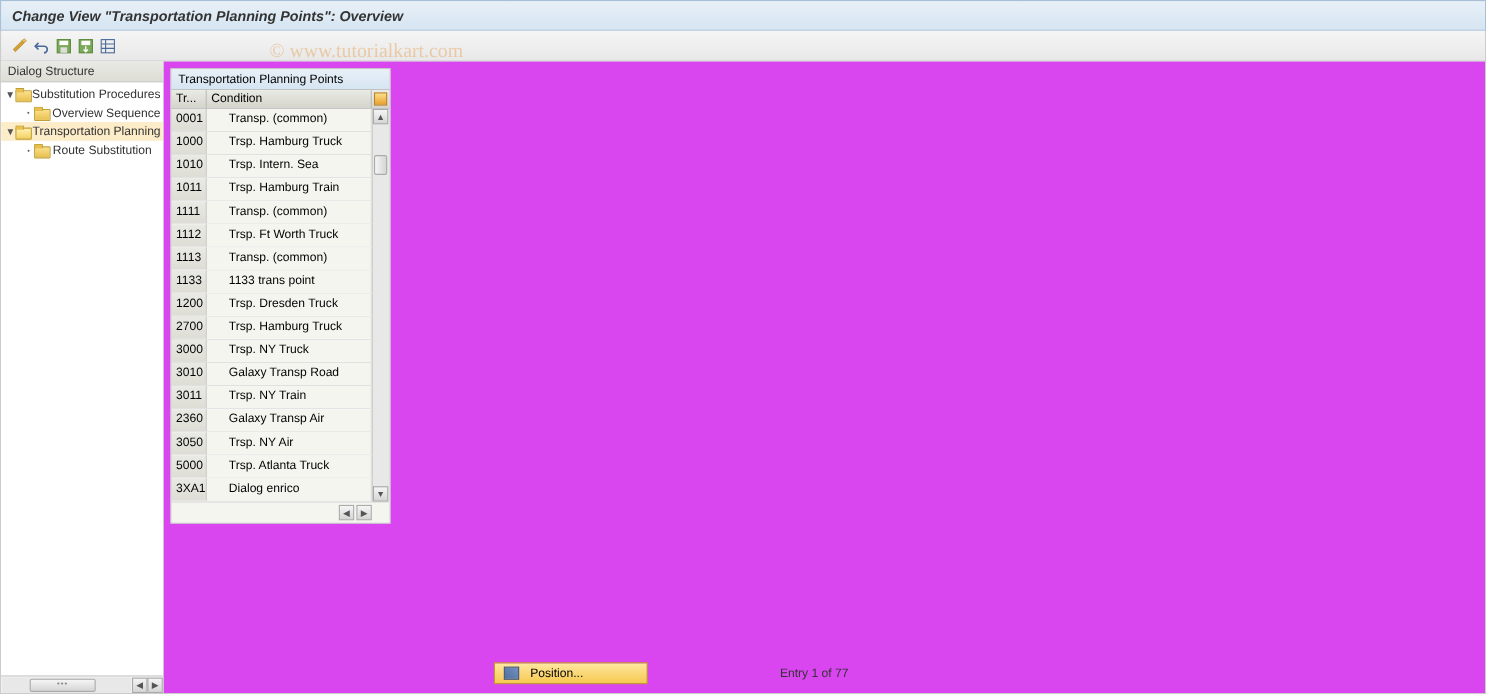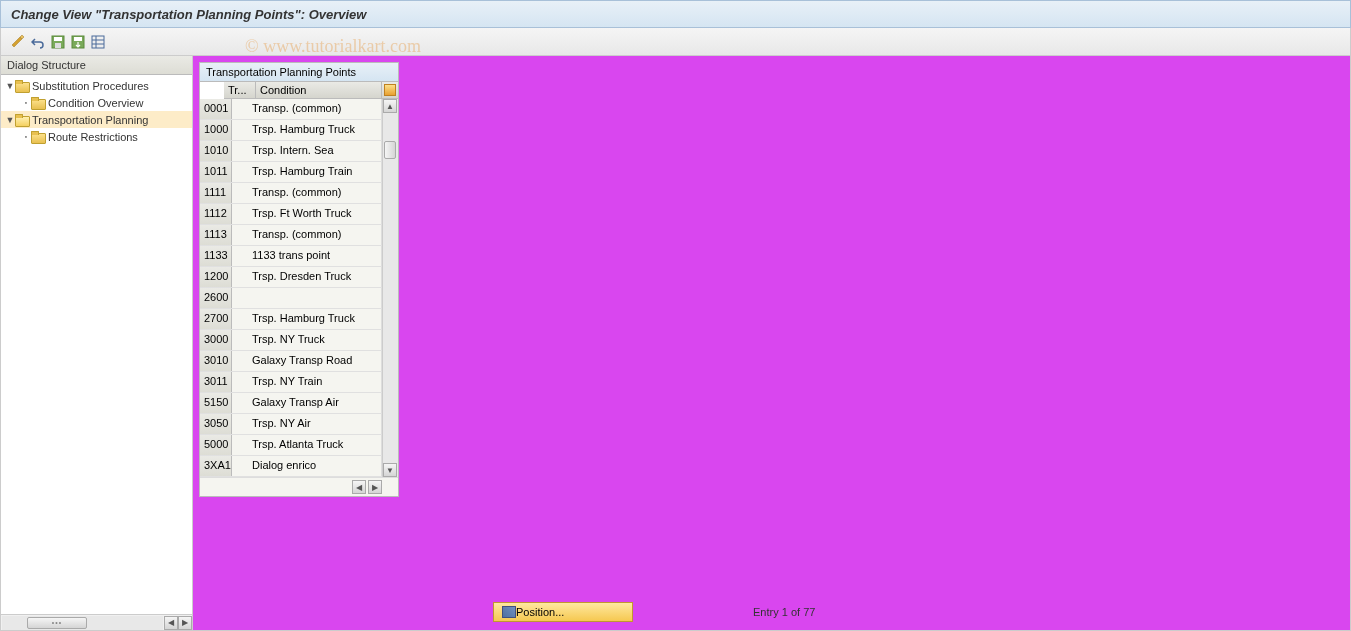--- a/index.html
+++ b/index.html
@@ -63,21 +63,21 @@
     .main {
       display: flex;
       height: calc(100% - 56px);
       border: 1px solid #ccc;
       border-top: none;
       background: #f5f5f0;
     }
     
     
     .sidebar {
-      width: 192px;
+      width: 148px;
       background: #f5f5f0;
       border-right: 1px solid #ccc;
       display: flex;
       flex-direction: column;
       position: relative;
     }
     .sidebar-header {
       background: linear-gradient(to bottom, #eaeae5 0%, #ddddd5 100%);
       border-bottom: 1px solid #bbb;
       padding: 3px 6px;
@@ -203,21 +203,20 @@
     .table-title {
       background: linear-gradient(to bottom, #e8f0f7, #d5e5f2);
       padding: 3px 6px;
       font-size: 11px;
       border-bottom: 1px solid #bbb;
     }
     .table-head {
       display: flex;
       background: linear-gradient(to bottom, #eaeae5 0%, #d5d5cd 100%);
       border-bottom: 1px solid #bbb;
-      margin-left: 24px;
     }
     .th {
       padding: 2px 4px;
       font-size: 11px;
       border-right: 1px solid #bbb;
       white-space: nowrap;
       overflow: hidden;
     }
     .th-code { width: 32px; }
     .th-desc { flex: 1; }
@@ -303,20 +302,21 @@
       display: flex;
       align-items: center;
       gap: 120px;
     }
     .position-btn {
       background: linear-gradient(to bottom, #ffe8a0, #f5c850);
       border: 1px solid #c09830;
       padding: 3px 18px 3px 8px;
       display: flex;
       align-items: center;
+      gap: 10px;
       cursor: pointer;
       font-size: 11px;
       min-width: 140px;
     }
     .position-icon {
       width: 14px; height: 12px;
       background: linear-gradient(45deg, #5070a0, #7090c0);
       border: 1px solid #405080;
       display: inline-block;
     }
@@ -378,33 +378,33 @@
         <div class="tree-row">
           <span class="tree-indent" style="width: 2px;"></span>
           <span class="tree-expander">▼</span>
           <span class="folder-icon"></span>
           <span class="tree-label">Substitution Procedures</span>
         </div>
         <div class="tree-row">
           <span class="tree-indent" style="width: 18px;"></span>
           <span class="tree-bullet">●</span>
           <span class="folder-icon"></span>
-          <span class="tree-label">Condition Overview</span>
+          <span class="tree-label">Overview Sequence</span>
         </div>
         <div class="tree-row selected">
           <span class="tree-indent" style="width: 2px;"></span>
           <span class="tree-expander">▼</span>
           <span class="folder-icon open"></span>
           <span class="tree-label">Transportation Planning</span>
         </div>
         <div class="tree-row">
           <span class="tree-indent" style="width: 18px;"></span>
           <span class="tree-bullet">●</span>
           <span class="folder-icon"></span>
-          <span class="tree-label">Route Restrictions</span>
+          <span class="tree-label">Route Substitution</span>
         </div>
       </div>
     <div class="sidebar-scroll">
       <div class="sidebar-scroll-track">
         <div class="sidebar-scroll-thumb">•••</div>
       </div>
       <div class="scroll-arrow">◀</div>
       <div class="scroll-arrow">▶</div>
     </div>
   </div>
@@ -451,41 +451,37 @@
             </div>
             <div class="tr">
               <div class="td-code">1133</div>
               <div class="td-desc">1133 trans point</div>
             </div>
             <div class="tr">
               <div class="td-code">1200</div>
               <div class="td-desc">Trsp. Dresden Truck</div>
             </div>
             <div class="tr">
-              <div class="td-code">2600</div>
-              <div class="td-desc"></div>
-            </div>
-            <div class="tr">
               <div class="td-code">2700</div>
               <div class="td-desc">Trsp. Hamburg Truck</div>
             </div>
             <div class="tr">
               <div class="td-code">3000</div>
               <div class="td-desc">Trsp. NY Truck</div>
             </div>
             <div class="tr">
               <div class="td-code">3010</div>
               <div class="td-desc">Galaxy Transp Road</div>
             </div>
             <div class="tr">
               <div class="td-code">3011</div>
               <div class="td-desc">Trsp. NY Train</div>
             </div>
             <div class="tr">
-              <div class="td-code">5150</div>
+              <div class="td-code">2360</div>
               <div class="td-desc">Galaxy Transp Air</div>
             </div>
             <div class="tr">
               <div class="td-code">3050</div>
               <div class="td-desc">Trsp. NY Air</div>
             </div>
             <div class="tr">
               <div class="td-code">5000</div>
               <div class="td-desc">Trsp. Atlanta Truck</div>
             </div>

